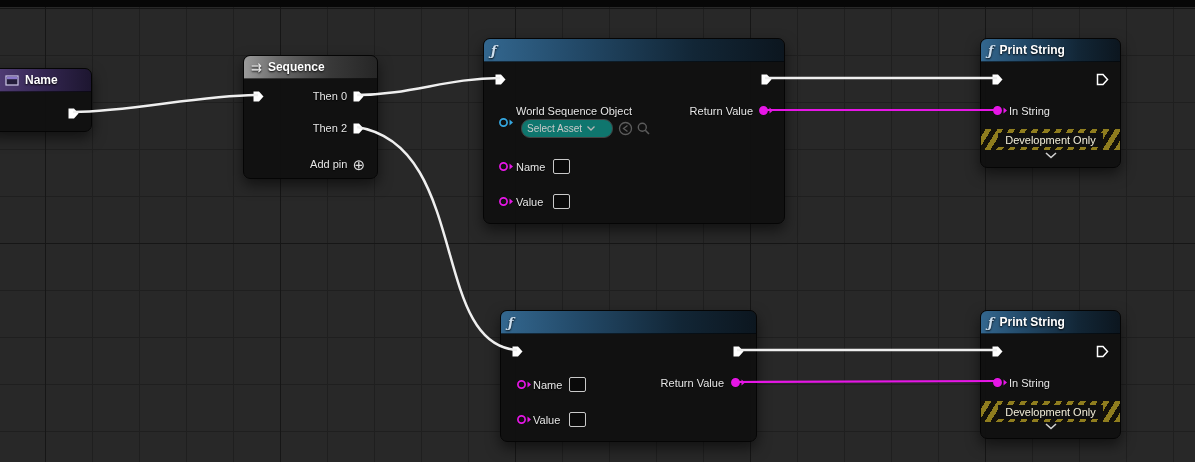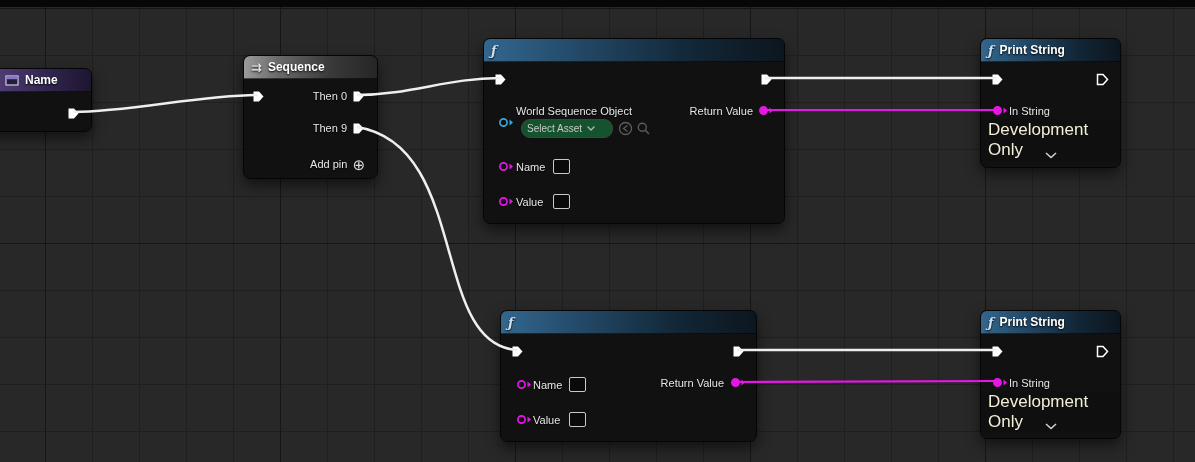--- a/index.html
+++ b/index.html
@@ -49,33 +49,33 @@
   .pin-string.filled circle { fill:var(--string-pin,#e616e6); }
   .pin-object circle { stroke:var(--object-pin,#35a7e0); }
   .pin-object path   { fill:var(--object-pin,#35a7e0); }
 
   .mini-input {
     position:absolute; width:17px; height:15px; box-sizing:border-box;
     background:#0a0a0a; border:1px solid #c9c9c9; border-radius:2px; padding:0;
   }
   .asset-picker {
     position:absolute; height:19px; box-sizing:border-box;
-    background:#14532d; border:1px solid #424242; border-radius:9px;
+    background:#0f766e; border:1px solid #424242; border-radius:9px;
     color:#c9c9c9; font-size:10px; display:flex; align-items:center;
     padding:0 5px; gap:5px; white-space:nowrap;
   }
   .addpin-row { position:absolute; display:flex; align-items:center; gap:5px; height:16px;text-align:right; }
   .plus-icon { font-size:15px; line-height:15px; color:#dcdcdc; }
 
   .dev-banner {
     position:absolute; left:0; right:0; height:21px;
     background:repeating-linear-gradient(-58deg, #8f7d1e 0 5px, #13110a 5px 10px);
     display:flex; align-items:center; justify-content:center;
   }
-  .dev-banner > span { background:#0f0f0f; padding:1px 7px; font-size:17px; color:#f2eed9; }
+  .dev-banner > span { background:#0f0f0f; padding:1px 7px; font-size:11px; color:#f2eed9; }
 
   .expand-btn { position:absolute; left:0; right:0; display:flex; justify-content:center; cursor:pointer; }
 
   .wires { position:absolute; inset:0; z-index:3; pointer-events:none; }
   .wire-exec   { stroke:var(--exec-wire,#efefef); stroke-width:2.5; fill:none; }
   .wire-string { stroke:var(--string-wire,#e616e6); stroke-width:2.2; fill:none; }
 </style>
 </head>
 <body>
 
@@ -100,21 +100,21 @@
       <span class="seq-icon">⇉</span>
       <span>Sequence</span>
     </div>
     <svg class="exec-pin" style="left:8px; top:34px;" width="13" height="13" viewBox="0 0 13 13">
       <path class="exec-shape" d="M1.5 1.5 H7 L11.5 6.5 L7 11.5 H1.5 Z"></path>
     </svg>
     <span class="label right" style="right:30px; top:32px;">Then 0</span>
     <svg class="exec-pin" style="right:12px; top:34px;" width="13" height="13" viewBox="0 0 13 13">
       <path class="exec-shape" d="M1.5 1.5 H7 L11.5 6.5 L7 11.5 H1.5 Z"></path>
     </svg>
-    <span class="label right" style="right:30px; top:64px;">Then 9</span>
+    <span class="label right" style="right:30px; top:64px;">Then 2</span>
     <svg class="exec-pin" style="right:12px; top:66px;" width="13" height="13" viewBox="0 0 13 13">
       <path class="exec-shape" d="M1.5 1.5 H7 L11.5 6.5 L7 11.5 H1.5 Z"></path>
     </svg>
     <div class="addpin-row" style="right:12px; top:100px;">
       <span class="label" style="position:static;">Add pin</span>
       <span class="plus-icon">⊕</span>
     </div>
   </div>
 
   <div class="node" style="left:483px; top:38px; width:300px; height:184px;">

